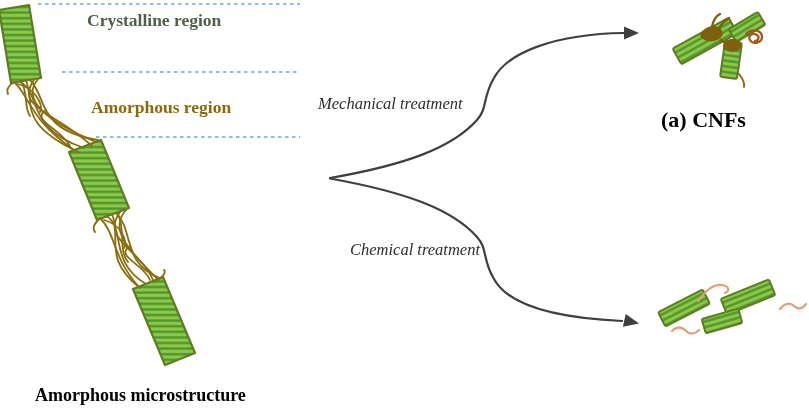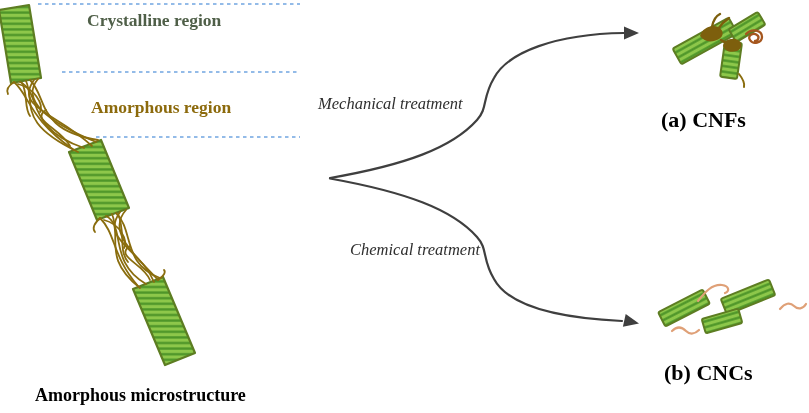--- a/index.html
+++ b/index.html
@@ -113,15 +113,14 @@
         <path d="M780,309 C785,303 790,302 794,306 C798,310 803,309 806,304"></path>
       </g>
     </g>
   </svg>
 
   <div id="crystalline-label" class="lbl lbl-region" style="color: rgb(79, 95, 72);">Crystalline region</div>
   <div id="amorphous-label" class="lbl lbl-region" style="color: rgb(140, 106, 12);">Amorphous region</div>
   <div id="mechanical-label" class="lbl lbl-treatment" style="color: rgb(47, 47, 47);">Mechanical treatment</div>
   <div id="chemical-label" class="lbl lbl-treatment" style="color: rgb(47, 47, 47);">Chemical treatment</div>
   <div id="cnf-label" class="lbl lbl-result">(a) CNFs</div>
-  <div id="cnc-label" class="lbl lbl-result">(b) CNCs</div>
   <div id="caption-label" class="lbl lbl-caption">Amorphous microstructure</div>
 </div>
 
 </body></html>

